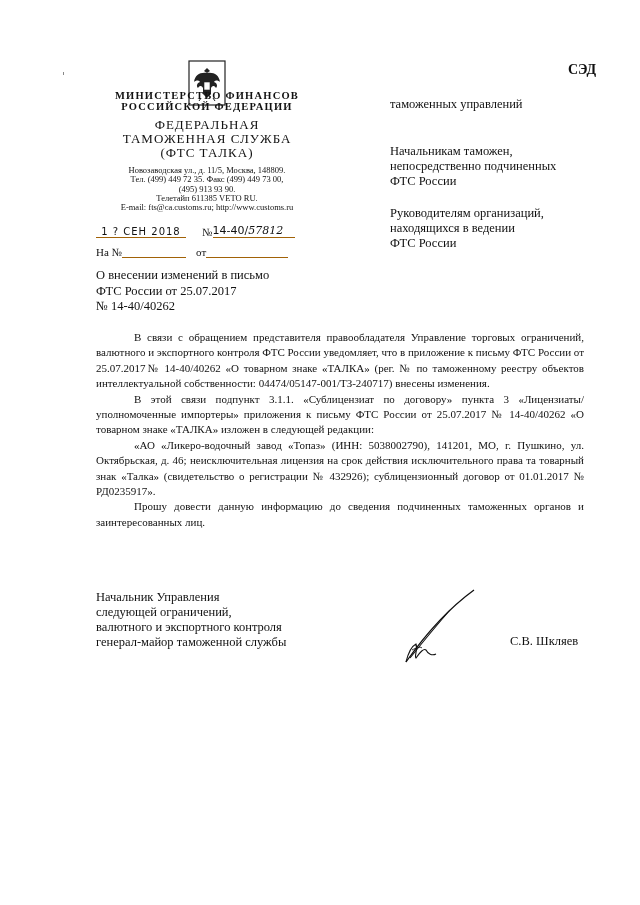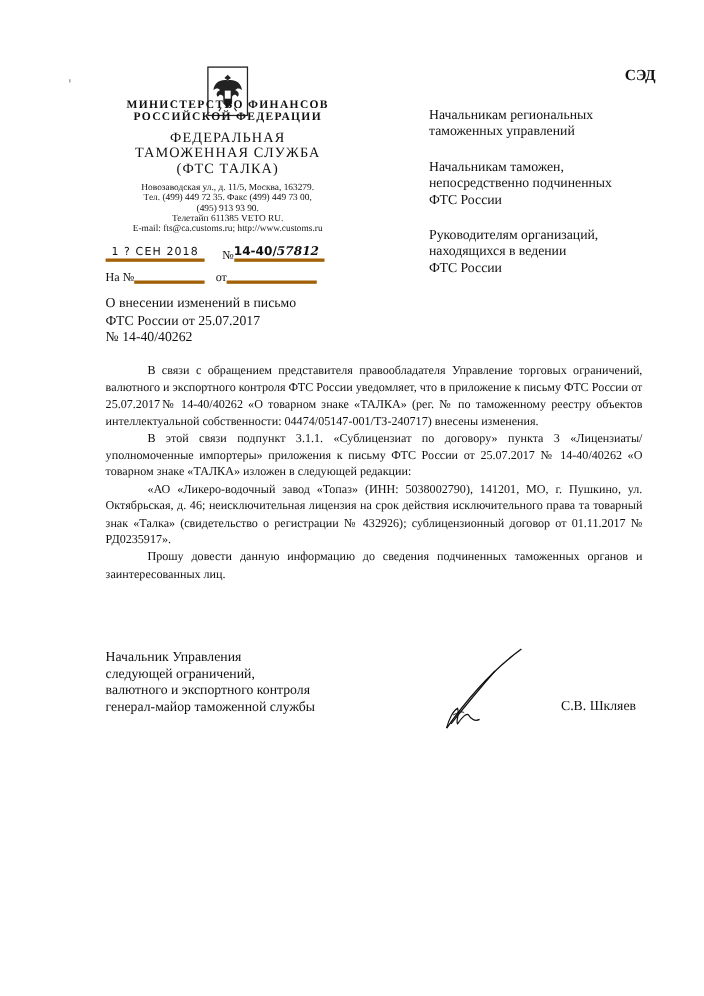--- a/index.html
+++ b/index.html
@@ -8,24 +8,24 @@
     font-family: "Liberation Serif", "DejaVu Serif", serif; color: #111;
   }
   .abs { position: absolute; }
   .emblem { left: 188px; top: 60px; width: 38px; height: 46px; }
   .hdr-block { left: 96px; top: 90px; width: 222px; text-align: center; }
   .ministry { font-size: 10.5px; font-weight: bold; letter-spacing: 1.2px; line-height: 11px; }
   .fts { font-size: 13px; font-weight: normal; letter-spacing: 1px; line-height: 14px; margin-top: 6px; }
   .contacts { font-size: 8.5px; line-height: 9.3px; margin-top: 6px; font-family: "Liberation Serif", serif; }
   .regline { left: 96px; top: 218px; width: 230px; font-size: 11px; }
   .regline .row { display: flex; align-items: flex-end; height: 20px; }
-  .u { border-bottom: 3px solid #a16207; display: inline-block; }
+  .u { border-bottom: 1px solid #a16207; display: inline-block; }
   .date-stamp { width: 90px; text-align: center; font-family: "DejaVu Sans", sans-serif; font-size: 10px; letter-spacing: 1px; }
   .num-label { margin-left: 16px; }
-  .num-val { width: 82px; font-family: "DejaVu Sans", sans-serif; font-size: 11px; font-weight: bold; }
+  .num-val { width: 82px; font-family: "DejaVu Sans", sans-serif; font-size: 11px; }
   .hand { font-style: italic; font-family: "DejaVu Serif", serif; }
   .sed { left: 568px; top: 62px; font-size: 14px; font-weight: bold; }
   .addr { left: 390px; font-size: 12.5px; line-height: 15px; width: 220px; }
   .subject { left: 96px; top: 268px; font-size: 12.5px; line-height: 15.5px; }
   .body-text { left: 96px; top: 330px; width: 488px; font-size: 11px; line-height: 15.4px; text-align: justify; }
   .body-text p { margin: 0; text-indent: 38px; }
   .sign-block { left: 96px; top: 590px; font-size: 12.5px; line-height: 15px; }
   .signer { left: 510px; top: 634px; font-size: 12.5px; }
   .signature { left: 392px; top: 588px; width: 100px; height: 80px; }
   .tick { left: 63px; top: 72px; width: 1px; height: 3px; background: #888; }
@@ -49,21 +49,21 @@
   <div class="ministry">
     <div>МИНИСТЕРСТВО ФИНАНСОВ</div>
     <div>РОССИЙСКОЙ ФЕДЕРАЦИИ</div>
   </div>
   <div class="fts">
     <div>ФЕДЕРАЛЬНАЯ</div>
     <div>ТАМОЖЕННАЯ СЛУЖБА</div>
     <div>(ФТС ТАЛКА)</div>
   </div>
   <div class="contacts">
-    <div>Новозаводская ул., д. 11/5, Москва, 163279.</div>
+    <div>Новозаводская ул., д. 11/5, Москва, 148809.</div>
     <div>Тел. (499) 449 72 35. Факс (499) 449 73 00,</div>
     <div>(495) 913 93 90.</div>
     <div>Телетайп 611385 VETO RU.</div>
     <div>E-mail: fts@ca.customs.ru; http://www.customs.ru</div>
   </div>
 </div>
 
 <div class="abs regline">
   <div class="row">
     <span class="u date-stamp">1 ? СЕН 2018</span>
@@ -74,21 +74,20 @@
     <span>На №</span>
     <span class="u" style="width:64px;height:12px;"></span>
     <span style="margin-left:10px;">от</span>
     <span class="u" style="width:82px;height:12px;"></span>
   </div>
 </div>
 
 <div class="abs sed">СЭД</div>
 
 <div class="abs addr" style="top:97px;">
-  <div>Начальникам региональных</div>
   <div>таможенных управлений</div>
 </div>
 <div class="abs addr" style="top:144px;">
   <div>Начальникам таможен,</div>
   <div>непосредственно подчиненных</div>
   <div>ФТС России</div>
 </div>
 <div class="abs addr" style="top:206px;">
   <div>Руководителям организаций,</div>
   <div>находящихся в ведении</div>
@@ -97,21 +96,21 @@
 
 <div class="abs subject">
   <div>О внесении изменений в письмо</div>
   <div>ФТС России от 25.07.2017</div>
   <div>№ 14-40/40262</div>
 </div>
 
 <div class="abs body-text">
   <p>В связи с обращением представителя правообладателя Управление торговых ограничений, валютного и экспортного контроля ФТС России уведомляет, что в приложение к письму ФТС России от 25.07.2017№ 14-40/40262 «О товарном знаке «ТАЛКА» (рег. № по таможенному реестру объектов интеллектуальной собственности: 04474/05147-001/ТЗ-240717) внесены изменения.</p>
   <p>В этой связи подпункт 3.1.1. «Сублицензиат по договору» пункта 3 «Лицензиаты/уполномоченные импортеры» приложения к письму ФТС России от 25.07.2017 № 14-40/40262 «О товарном знаке «ТАЛКА» изложен в следующей редакции:</p>
-  <p>«АО «Ликеро-водочный завод «Топаз» (ИНН: 5038002790), 141201, МО, г. Пушкино, ул. Октябрьская, д. 46; неисключительная лицензия на срок действия исключительного права та товарный знак «Талка» (свидетельство о регистрации № 432926); сублицензионный договор от 01.11.2017 № РД0235917».</p>
+  <p>«АО «Ликеро-водочный завод «Топаз» (ИНН: 5038002790), 141201, МО, г. Пушкино, ул. Октябрьская, д. 46; неисключительная лицензия на срок действия исключительного права та товарный знак «Талка» (свидетельство о регистрации № 432926); сублицензионный договор от 01.01.2017 № РД0235917».</p>
   <p>Прошу довести данную информацию до сведения подчиненных таможенных органов и заинтересованных лиц.</p>
 </div>
 
 <div class="abs sign-block">
   <div>Начальник Управления</div>
   <div>следующей ограничений,</div>
   <div>валютного и экспортного контроля</div>
   <div>генерал-майор таможенной службы</div>
 </div>
 

